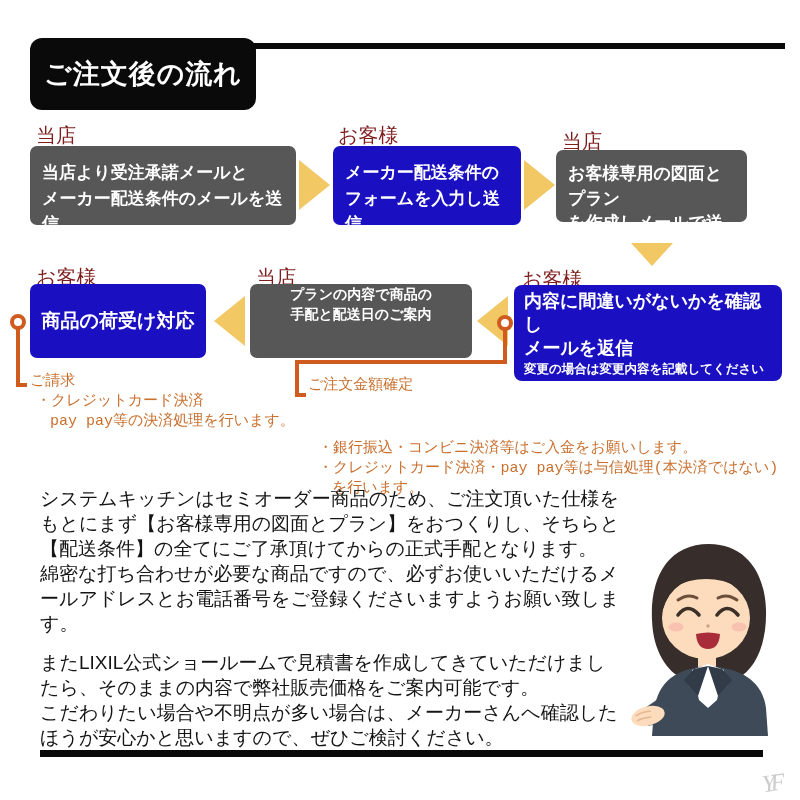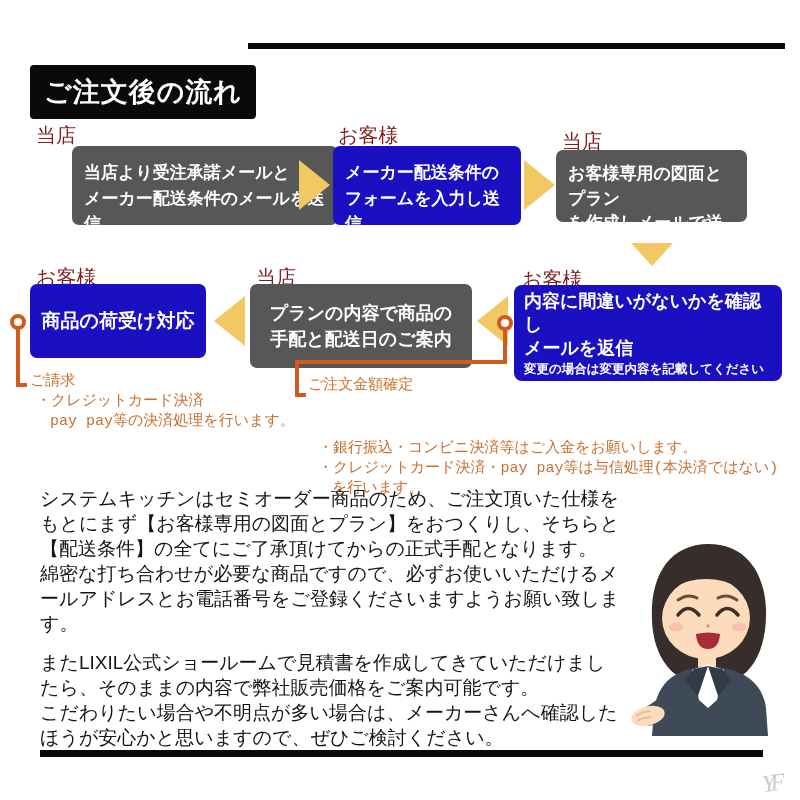--- a/index.html
+++ b/index.html
@@ -5,40 +5,40 @@
   html,body{margin:0;padding:0;}
   body{
     width:800px;height:800px;position:relative;background:#ffffff;
     font-family:"Liberation Sans","DejaVu Sans",sans-serif;
     color:#111;overflow:hidden;
   }
   .abs{position:absolute;}
 
   
   .title-banner{
-    left:30px;top:38px;width:226px;height:54px;background:#0a0a0a;border-radius:4px;
+    left:30px;top:38px;width:226px;height:72px;background:#0a0a0a;border-radius:12px;
     color:#fff;font-size:27px;font-weight:bold;display:flex;align-items:center;justify-content:center;
-    letter-spacing:1px;z-index:2;margin-top:27px;
+    letter-spacing:1px;z-index:2;
   }
   .title-rule{left:248px;top:43px;width:537px;height:6px;background:#0a0a0a;}
 
   
   .actor-label{font-size:20px;font-weight:normal;color:#7f1d1d;}
   .box{
     border-radius:7px;color:#fff;font-weight:bold;box-sizing:border-box;
   }
   .box.shop{background:#575757;}
   .box.customer{background:#1a10c2;}
   .box .l{display:block;}
 
-  .box1{left:30px;top:146px;width:266px;height:79px;padding:14px 12px;font-size:17px;line-height:1.5;margin-left:42px;}
+  .box1{left:30px;top:146px;width:266px;height:79px;padding:14px 12px;font-size:17px;line-height:1.5;}
   .box2{left:333px;top:146px;width:188px;height:79px;padding:14px 12px;font-size:17px;line-height:1.5;}
   .box3{left:556px;top:150px;width:191px;height:72px;padding:12px 12px;font-size:17px;line-height:1.45;}
   .box4{left:30px;top:284px;width:176px;height:74px;display:flex;align-items:center;justify-content:center;font-size:19px;}
-  .box5{left:250px;top:284px;width:222px;height:84px;display:flex;flex-direction:column;align-items:center;justify-content:center;font-size:18px;line-height:1.45;text-align:center;}
+  .box5{left:250px;top:284px;width:222px;height:74px;display:flex;flex-direction:column;align-items:center;font-size:14px;line-height:1.45;text-align:center;}
   .box6{left:514px;top:285px;width:268px;height:96px;padding:5px 10px;font-size:18px;line-height:1.3;border-radius:8px;}
   .box6 .note{font-size:12.5px;line-height:1.3;display:block;margin-top:1px;}
 
   
   .arrow-right{width:0;height:0;border-top:25px solid transparent;border-bottom:25px solid transparent;border-left:31px solid #f2c864;}
   .arrow-left{width:0;height:0;border-top:25px solid transparent;border-bottom:25px solid transparent;border-right:31px solid #f2c864;}
   .arrow-down{width:0;height:0;border-left:21px solid transparent;border-right:21px solid transparent;border-top:23px solid #f2c864;}
 
   
   .ring{width:8px;height:8px;border:4px solid #cf5b1e;border-radius:50%;background:#fff;}

